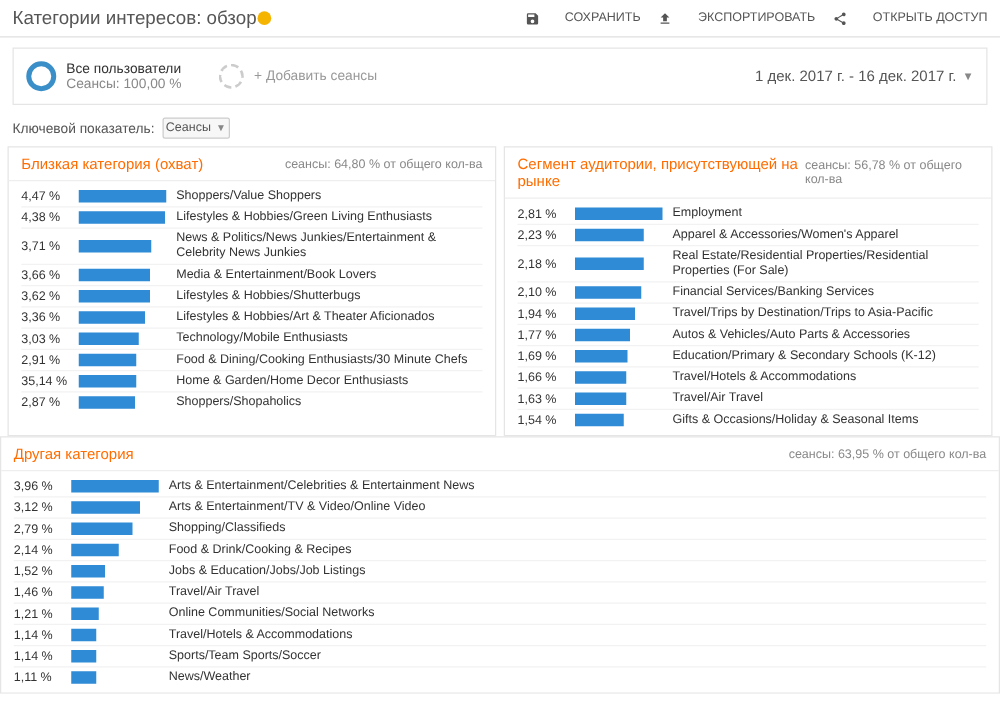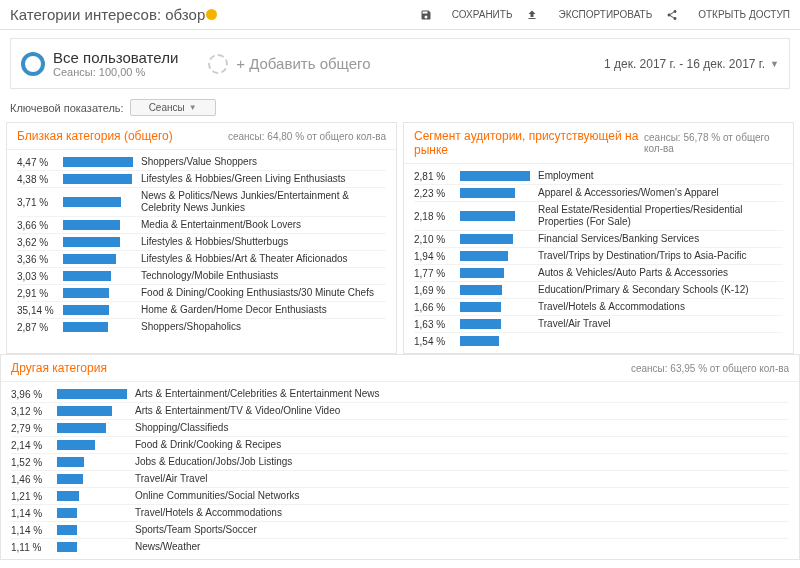--- a/index.html
+++ b/index.html
@@ -7,26 +7,26 @@
   .header { display: flex; justify-content: space-between; align-items: center; padding: 6px 10px; border-bottom: 1px solid #e0e0e0; }
   .title { font-size: 15px; color: #555; display: flex; align-items: center; gap: 1px; }
   .title .shield { width: 11px; height: 11px; background: #f5b400; border-radius: 50%; display: inline-block; }
   .header-actions { display: flex; gap: 14px; font-size: 10px; color: #555; }
   .header-actions .act { display: flex; align-items: center; gap: 20px; cursor: pointer; }
   .header-actions svg { width: 12px; height: 12px; fill: #555; }
   .segments { display: flex; align-items: center; padding: 10px; border: 1px solid #e5e5e5; margin: 8px 10px 4px; }
   .seg { display: flex; align-items: center; gap: 8px; margin-right: 30px; }
   .circ { width: 24px; height: 24px; border: 4px solid #3b8fc8; border-radius: 50%; }
   .circ.gray { border: 2px dashed #ccc; width: 20px; height: 20px; }
-  .seg-label { font-size: 15px; }
+  .seg-label { font-size: 11px; }
   .seg-sub { font-size: 11px; color: #888; }
   .date-range { margin-left: auto; font-size: 12px; color: #555; display: flex; align-items: center; gap: 5px; }
   .date-range .carets { font-size: 9px; color: #888; }
   .metric-row { padding: 6px 10px; font-size: 11px; color: #555; display: flex; align-items: center; gap: 6px; }
-  .metric-select { border: 1px solid #ccc; padding: 2px 18px; font-size: 10px; background: #f7f7f7; border-radius: 2px; display: flex; align-items: center; gap: 4px; }
+  .metric-select { border: 1px solid #ccc; padding: 2px 2px; font-size: 10px; background: #f7f7f7; border-radius: 2px; display: flex; align-items: center; gap: 4px; }
   .panels { display: flex; gap: 6px; padding: 0 6px; }
   .panel { flex: 1; border: 1px solid #e5e5e5; }
   .panel-head { display: flex; justify-content: space-between; align-items: center; padding: 6px 10px; border-bottom: 1px solid #eee; }
   .panel-title { color: #ff6d00; font-size: 12px; }
   .panel-sub { color: #888; font-size: 10px; }
   .rows { padding: 4px 10px; }
   .row { display: flex; align-items: center; padding: 2px 0; border-bottom: 1px solid #f2f2f2; min-height: 16px; }
   .row:last-child { border-bottom: none; }
   .pct { width: 46px; font-size: 10px; color: #333; }
   .barwrap { width: 70px; margin-right: 8px; }
@@ -67,40 +67,40 @@
 <div class="segments">
   <div class="seg">
     <div class="circ"></div>
     <div>
       <div class="seg-label">Все пользователи</div>
       <div class="seg-sub">Сеансы: 100,00 %</div>
     </div>
   </div>
   <div class="seg">
     <div class="circ gray"></div>
-    <div class="seg-label" style="color:#999">+ Добавить общего</div>
+    <div class="seg-label" style="color:#999">+ Добавить сеансы</div>
   </div>
   <div class="date-range">
     <span>1 дек. 2017 г. - 16 дек. 2017 г.</span>
     <span class="carets">▼</span>
   </div>
 </div>
 
 <div class="metric-row">
   <span>Ключевой показатель:</span>
   <span class="metric-select">
     <span>Сеансы</span>
     <span style="font-size:8px;color:#888">▼</span>
   </span>
 </div>
 
 <div class="panels">
   <div class="panel">
     <div class="panel-head">
-      <span class="panel-title">Близкая категория (общего)</span>
+      <span class="panel-title">Близкая категория (охват)</span>
       <span class="panel-sub">сеансы: 64,80 % от общего кол-ва</span>
     </div>
     <div class="rows" id="affinity-rows">
         <div class="row">
           <div class="pct">4,47 %</div>
           <div class="barwrap">
             <div class="bar" style="width: 100%;"></div>
           </div>
           <div class="lbl">Shoppers/Value Shoppers</div>
         </div>
@@ -236,20 +236,21 @@
           <div class="barwrap">
             <div class="bar" style="width: 58%;"></div>
           </div>
           <div class="lbl">Travel/Air Travel</div>
         </div>
         <div class="row">
           <div class="pct">1,54 %</div>
           <div class="barwrap">
             <div class="bar" style="width: 55%;"></div>
           </div>
+          <div class="lbl">Gifts &amp; Occasions/Holiday &amp; Seasonal Items</div>
         </div>
       </div>
   </div>
 </div>
 
 <div class="panel2">
   <div class="panel-head">
     <span class="panel-title">Другая категория</span>
     <span class="panel-sub">сеансы: 63,95 % от общего кол-ва</span>
   </div>

